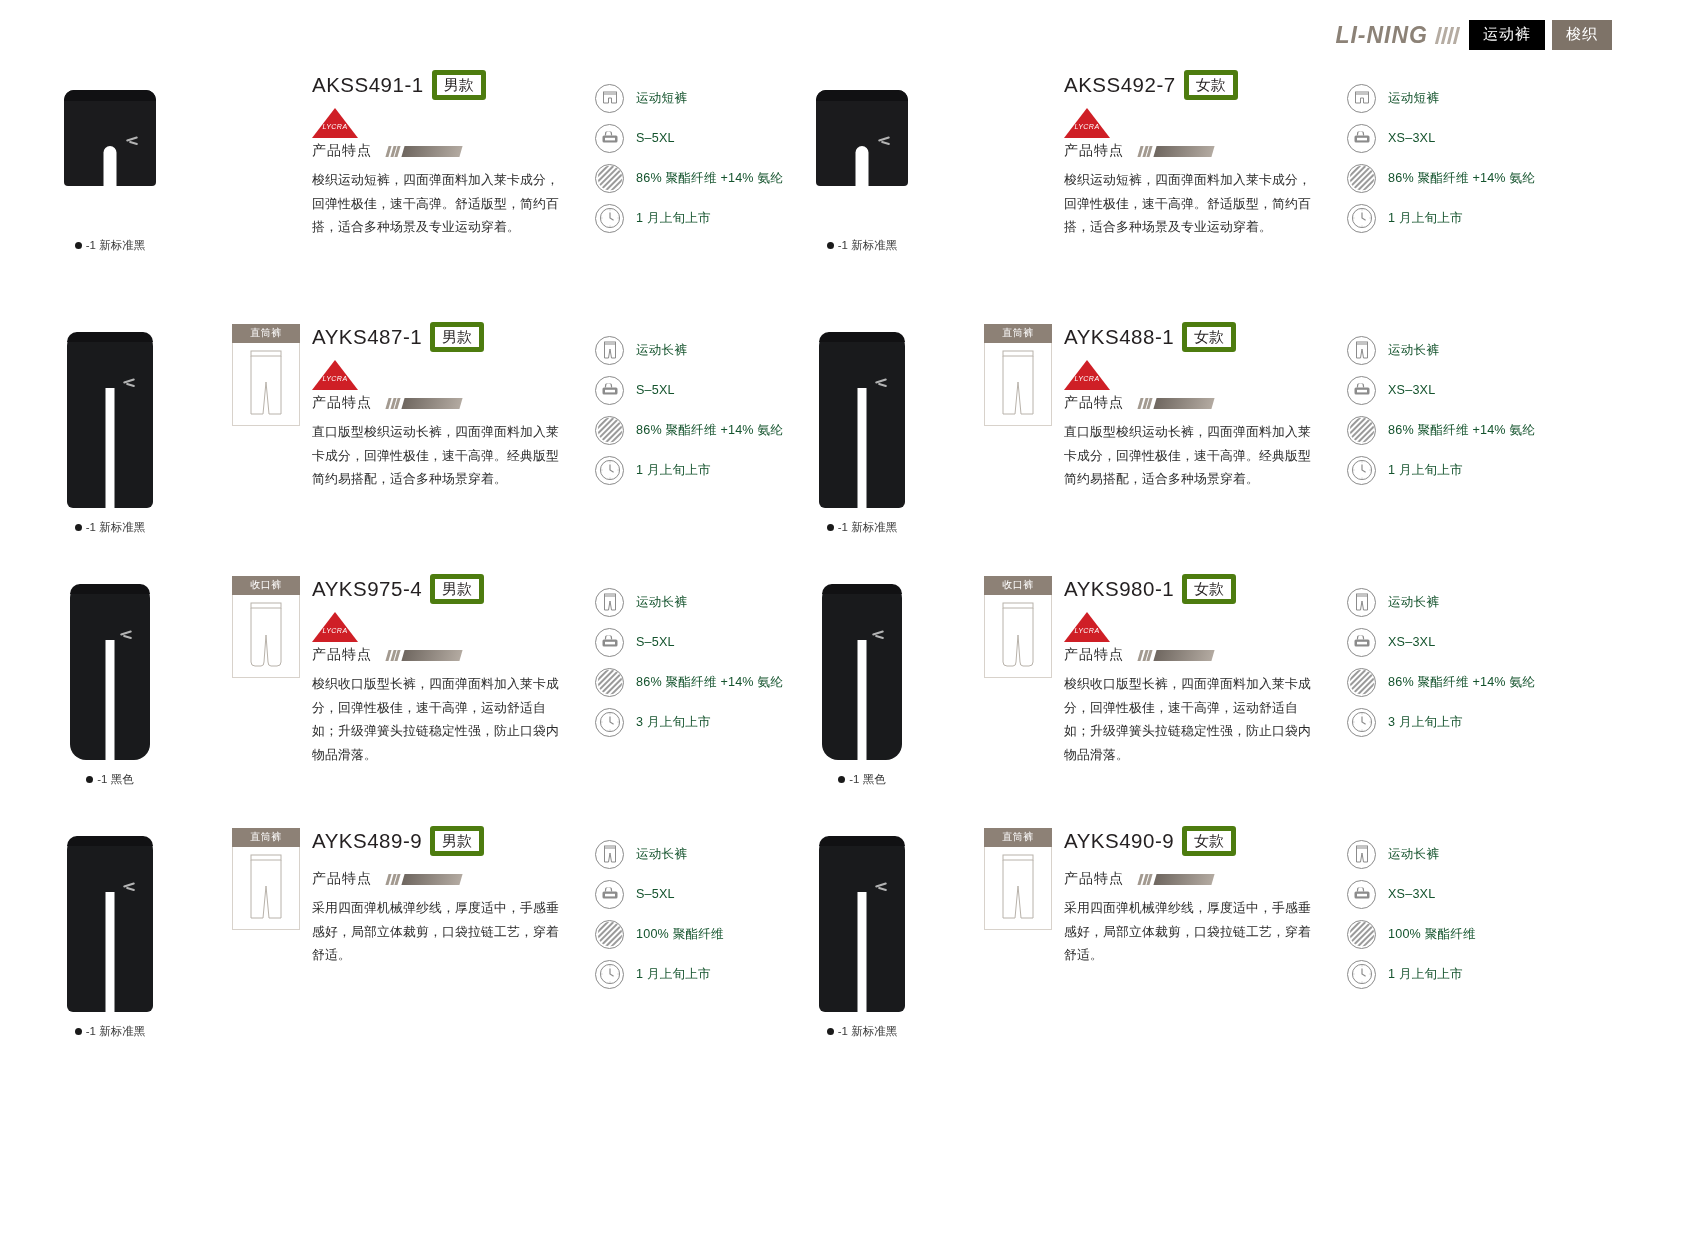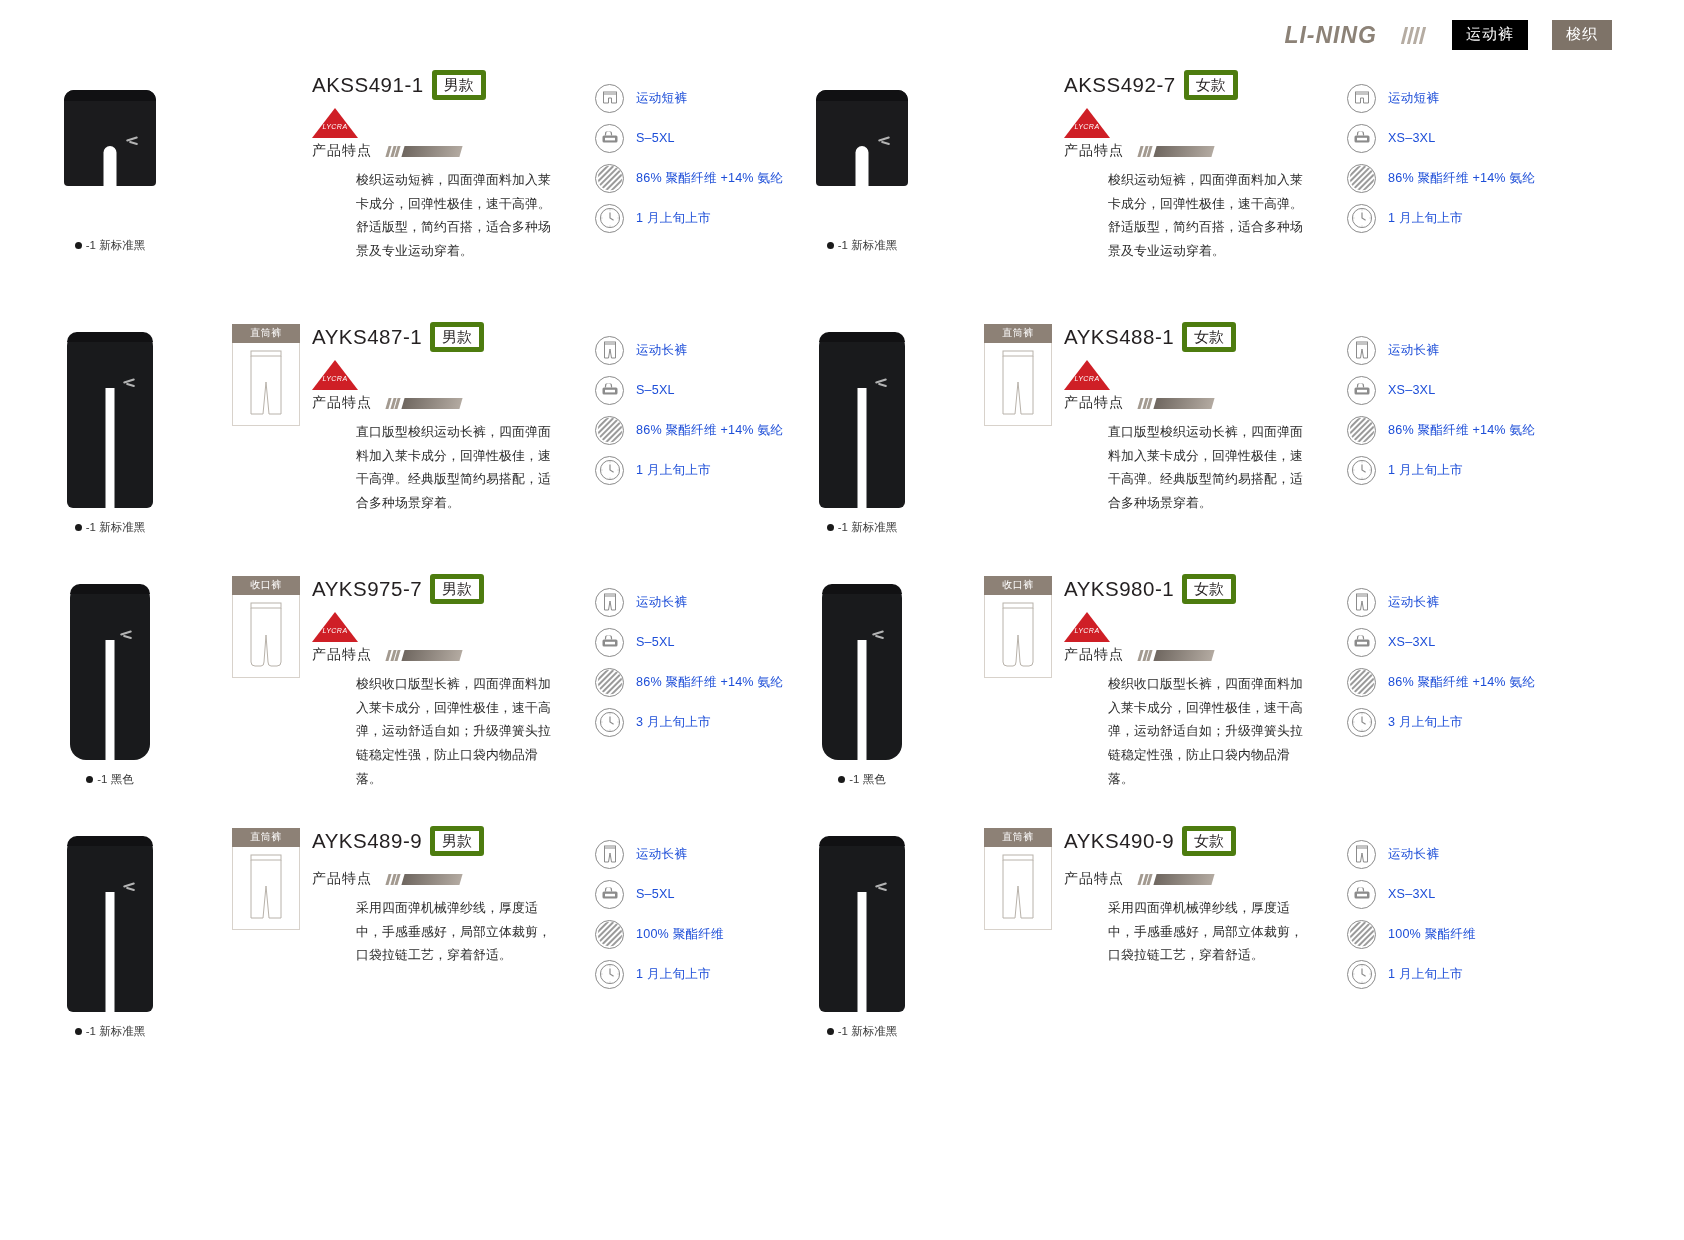--- a/index.html
+++ b/index.html
@@ -22,21 +22,21 @@
     top: 0; left: 0;
     width: 1684px;
     height: 62px;
   }
   .brand-block {
     position: absolute;
     right: 72px;
     top: 20px;
     display: flex;
     align-items: center;
-    gap: 24px;
+    gap: 7px;
     margin-left: 32px;
   }
   .lining-logo {
     font-family: "Liberation Sans", sans-serif;
     font-weight: bold;
     font-style: italic;
     font-size: 23px;
     letter-spacing: 1px;
     color: #8c8277;
   }
@@ -248,21 +248,20 @@
     background: linear-gradient(90deg,#6f6760,#b3aaa1);
     transform: skewX(-16deg);
     margin-left: 2px;
   }
   .desc {
     margin-top: 8px;
     font-size: 12.8px;
     line-height: 1.85;
     color: #2b2b2b;
     letter-spacing: .2px;
-    margin-left: 44px;
   }
 
   
   .spec-col {
     position: absolute;
     left: 595px;
     top: 6px;
     width: 210px;
   }
   .spec {
@@ -274,21 +273,21 @@
   .spec-ico {
     width: 27px; height: 27px;
     border: 1.4px solid #8b8b8b;
     border-radius: 50%;
     position: relative;
     flex: none;
   }
   .spec-ico svg { position:absolute; left:50%; top:50%; transform:translate(-50%,-50%); }
   .spec-txt {
     font-size: 12.6px;
-    color: #1d4ed8;
+    color: #14532d;
     white-space: nowrap;
     letter-spacing: .2px;
   }
 </style>
 </head>
 <body>
 
 <div class="header">
   <div class="brand-block">
     <span class="lining-logo">LI-NING</span>
@@ -644,21 +643,21 @@
         <div class="fit-label">收口裤</div>
         <div class="fit-img">
           <svg width="34" height="68" viewBox="0 0 34 68">
             <rect x="2" y="2" width="30" height="5" fill="none" stroke="#b8b2aa"></rect>
             <path d="M2 7 v54 q0 4 4 4 h6 q3 0 3-4 l2-27 l2 27 q0 4 3 4 h6 q4 0 4-4 V7" fill="none" stroke="#b8b2aa"></path>
           </svg>
         </div>
       </div>
       <div class="text-col">
         <div class="code-row">
-          <span class="code">AYKS975-7</span>
+          <span class="code">AYKS975-4</span>
           <span class="gender">男款</span>
         </div>
         <div class="lycra">
           <div class="tri"></div>
           <span>LYCRA</span>
         </div>
         <div class="feat-row">
           <span class="feat-title">产品特点</span>
           <span class="feat-deco">
             <i></i>

